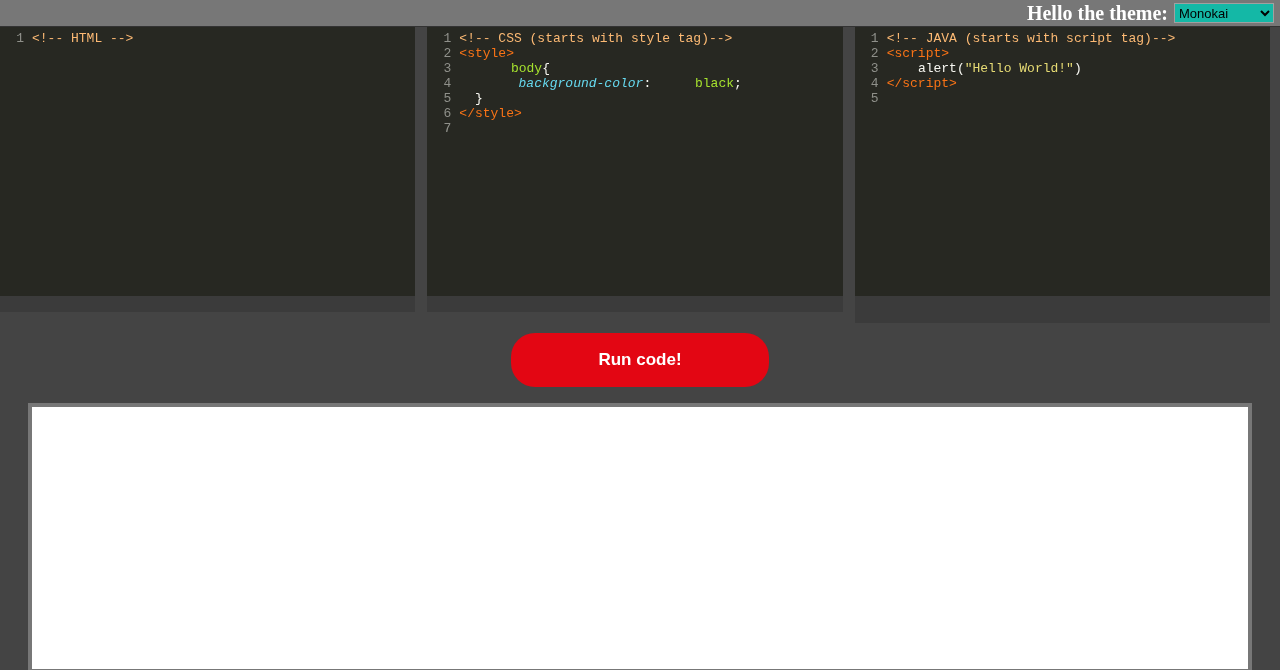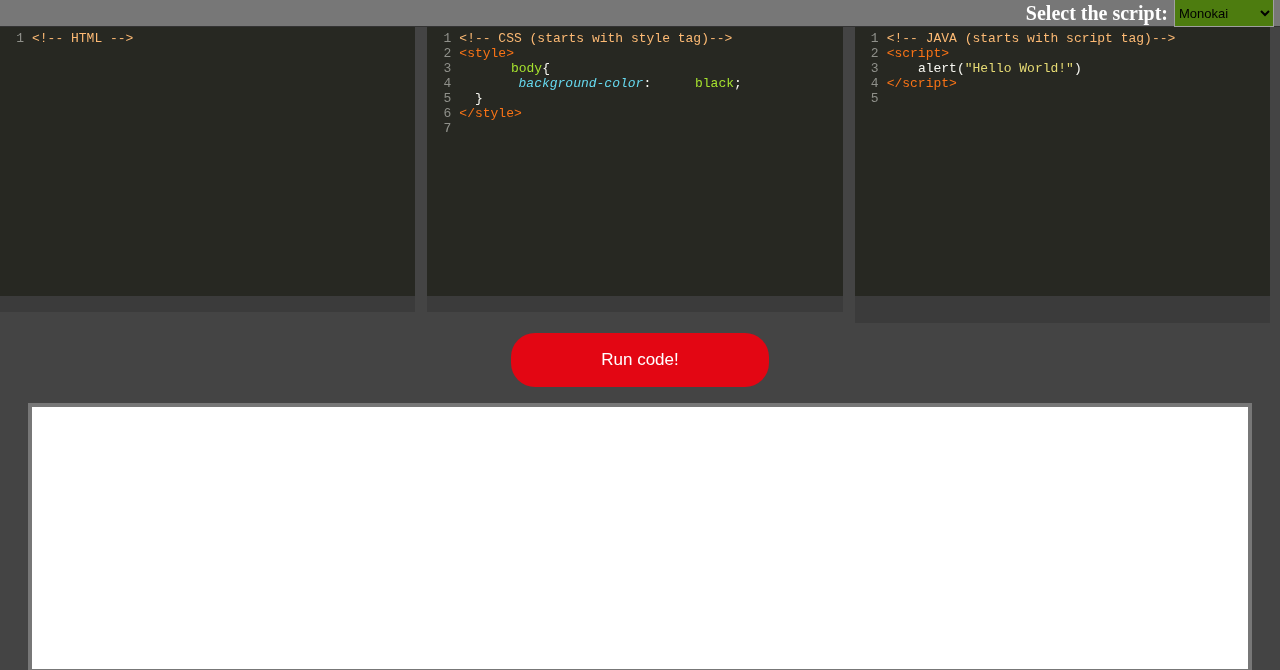--- a/index.html
+++ b/index.html
@@ -17,23 +17,23 @@
   }
   .topbar-label {
     color: #ffffff;
     font-weight: bold;
     font-size: 20px;
     font-family: Georgia, 'Times New Roman', serif;
     margin-right: 6px;
   }
   .theme-select {
     font-size: 13px;
-    background: #4d7c0f;
+    background: #14b8a6;
     border: 1px solid #a0a0a0;
-    height: 28px;
+    height: 20px;
     width: 100px;
   }
 
   .editors {
     display: flex;
     gap: 12px;
     padding: 0 0 0 0;
     height: 296px;
   }
   .editor-wrap {
@@ -91,21 +91,21 @@
   .c-sel     { color: #a6e22e; margin-left: 36px; }
 
   .run-row {
     display: flex;
     justify-content: center;
     padding: 10px 0 8px 0;
   }
   .run-btn {
     background: #e30613;
     color: #ffffff;
-    font-weight: normal;
+    font-weight: bold;
     font-size: 17px;
     border: none;
     border-radius: 24px;
     width: 258px;
     height: 54px;
     cursor: pointer;
   }
 
   .output-wrap {
     margin: 8px 28px 0 28px;
@@ -117,21 +117,21 @@
     width: 100%;
     height: 262px;
     border: none;
     display: block;
   }
 </style>
 </head>
 <body>
 
 <div class="topbar">
-  <span class="topbar-label">Select the script:</span>
+  <span class="topbar-label">Hello the theme:</span>
   <select class="theme-select">
     <option>Monokai</option>
   </select>
 </div>
 
 <div class="editors">
 
   <div class="editor-wrap first">
     <div class="cm">
       <div class="gutter" id="gutter-html">

